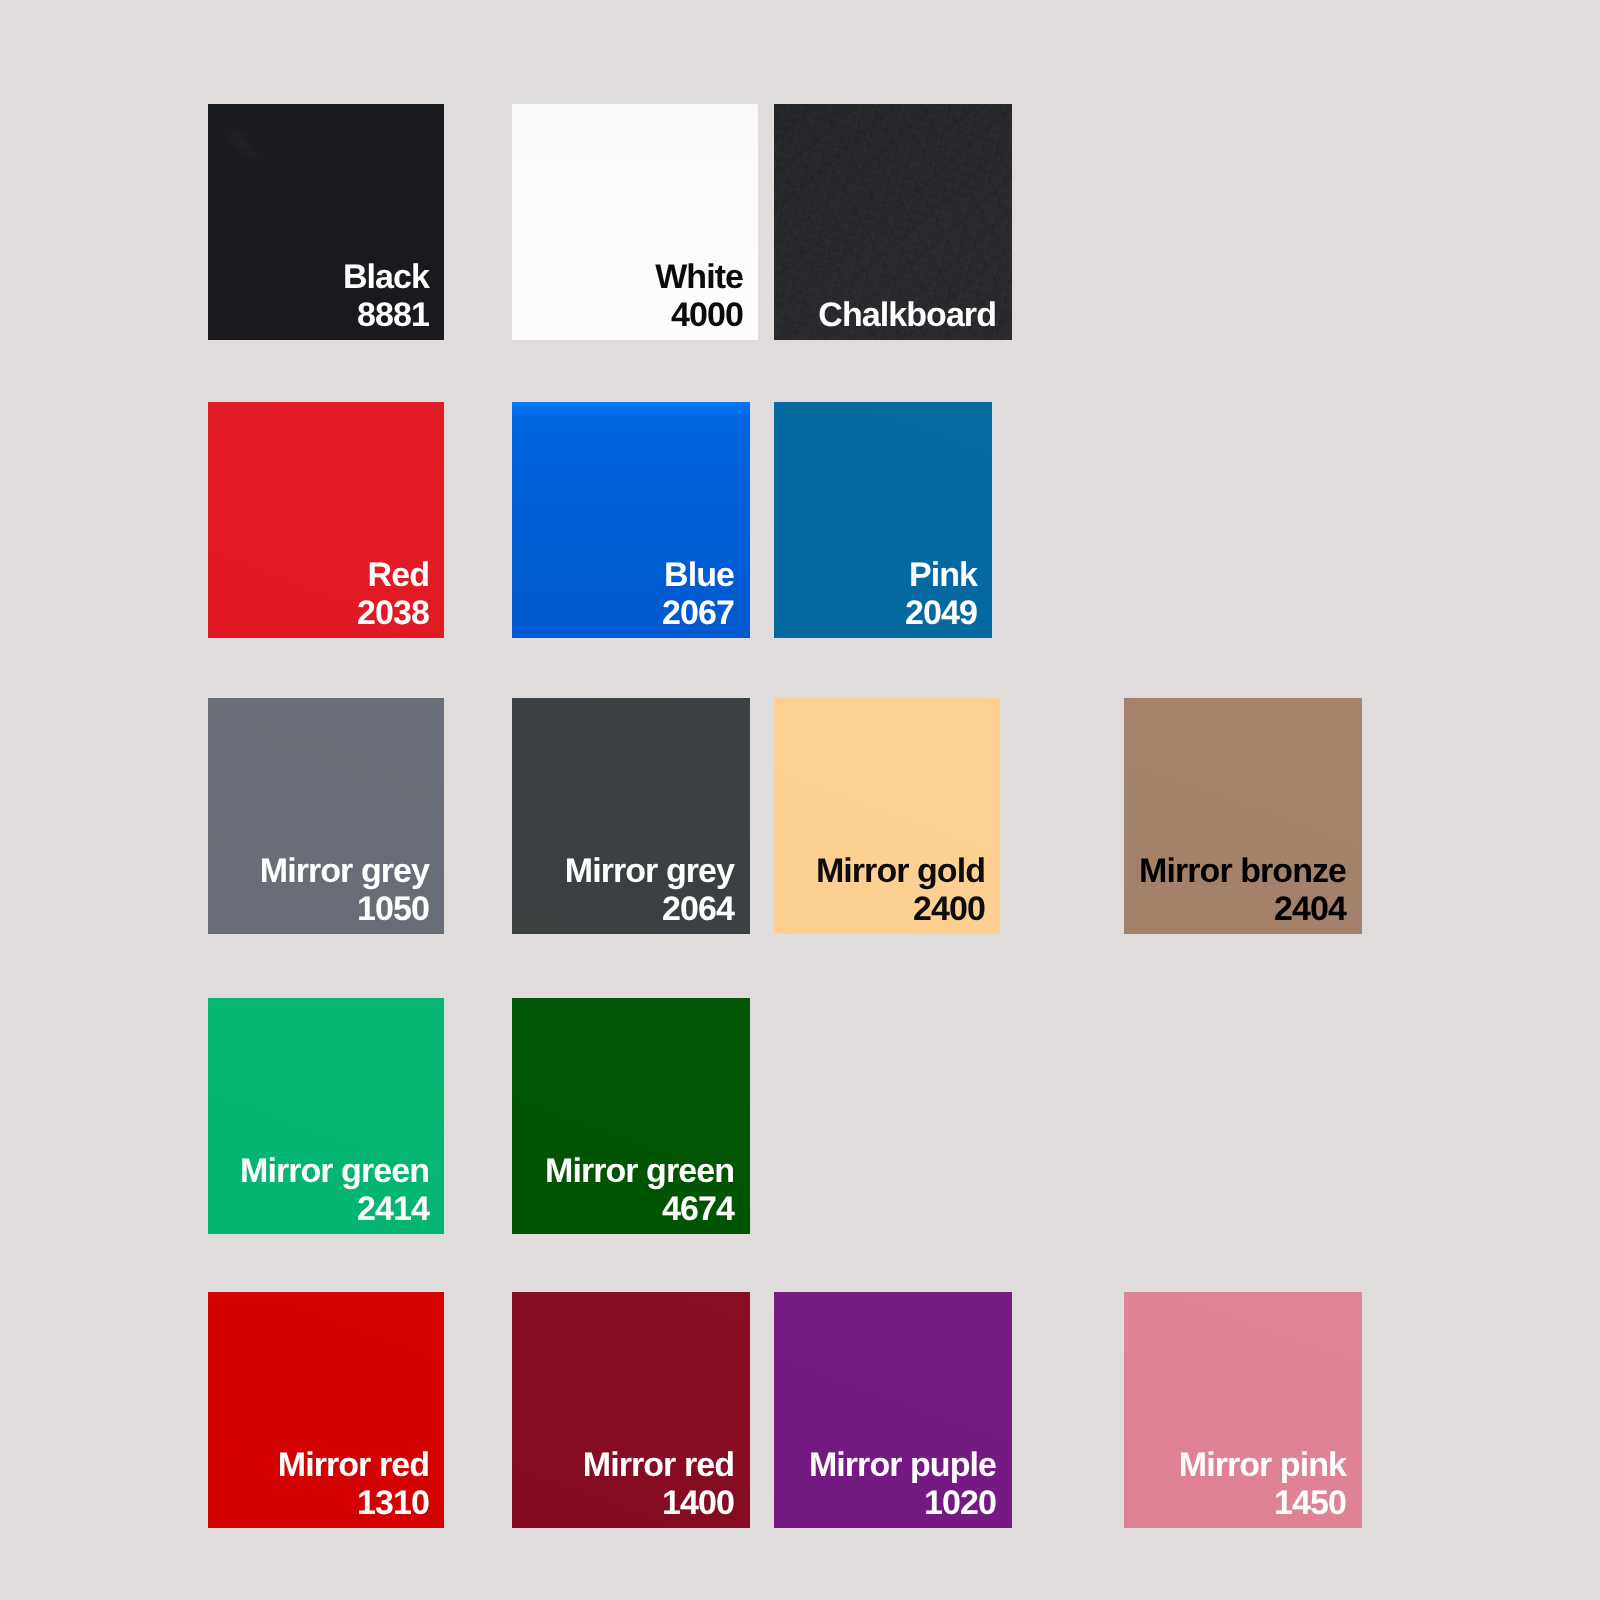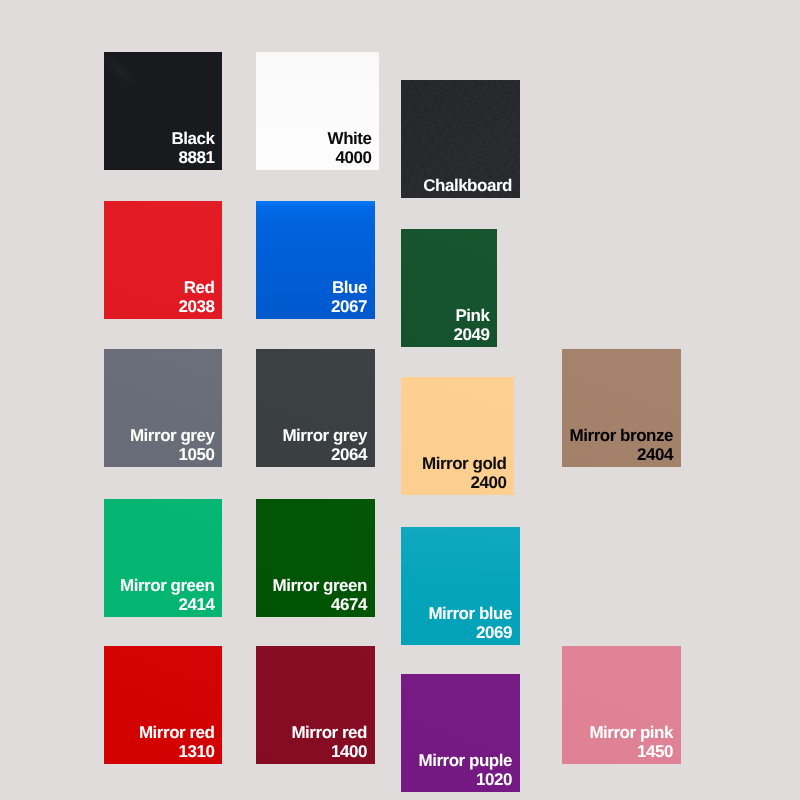--- a/index.html
+++ b/index.html
@@ -12,21 +12,21 @@
     text-rendering:geometricPrecision;
   }
   #swatch-grid{position:absolute;left:0;top:0;width:800px;height:800px;}
   .swatch{
     position:absolute;
     width:118.5px;height:118px;
     box-sizing:border-box;
     overflow:hidden;
   }
   
-  .c1{left:103.5px;}  .c2{left:256px;}  .c3{left:401px;margin-top:28px;}  .c4{left:562px;}
+  .c1{left:103.5px;}  .c2{left:256px;}  .c3{left:387px;}  .c4{left:562px;}
   
   .r1{top:51.5px;}  .r2{top:200.5px;}  .r3{top:349px;}  .r4{top:499px;}  .r5{top:645.5px;}
 
   .sheen{position:absolute;left:0;top:0;right:0;bottom:0;pointer-events:none;}
   .gloss{position:absolute;pointer-events:none;}
   .noise{position:absolute;left:0;top:0;width:100%;height:100%;pointer-events:none;mix-blend-mode:overlay;opacity:0.5;
     background-image:
       repeating-linear-gradient(17deg,  rgba(255,255,255,0.10) 0 1px, rgba(0,0,0,0.10) 1px 2px, rgba(255,255,255,0) 2px 5px),
       repeating-linear-gradient(103deg, rgba(255,255,255,0.10) 0 1px, rgba(0,0,0,0.10) 1px 2px, rgba(255,255,255,0) 2px 7px),
       repeating-linear-gradient(61deg,  rgba(0,0,0,0.08) 0 2px, rgba(255,255,255,0.08) 2px 3px, rgba(255,255,255,0) 3px 11px),
@@ -84,21 +84,21 @@
   </div>
 
   <div class="swatch r2 c2" style="width: 118.5px; height: 118px; background: rgb(0, 94, 214);">
     <div class="sheen" style="background: linear-gradient(rgb(4, 121, 249) 0%, rgb(0, 104, 228) 6%, rgb(0, 98, 221) 20%, rgb(0, 95, 216) 45%, rgb(0, 92, 210) 75%, rgb(0, 89, 205) 100%);"></div>
     <div class="labels" style="color: rgb(255, 255, 255);">
       <span class="swatch-name">Blue</span>
       <span class="swatch-code">2067</span>
     </div>
   </div>
 
-  <div class="swatch r2 c3" style="width: 96px; height: 118px; background: #14532d;">
+  <div class="swatch r2 c3" style="width: 109px; height: 118px; background: #0369a1;">
     <div class="sheen" style="background: linear-gradient(200deg, rgba(255, 255, 255, 0.01) 0%, rgba(0, 0, 0, 0.008) 100%);"></div>
     <div class="labels" style="color: rgb(255, 255, 255);">
       <span class="swatch-name">Pink</span>
       <span class="swatch-code">2049</span>
     </div>
   </div>
 
   <div class="swatch r3 c1" style="width: 118.5px; height: 118px; background: rgb(104, 109, 119);">
     <div class="sheen" style="background: linear-gradient(200deg, rgba(255, 255, 255, 0.01) 0%, rgba(0, 0, 0, 0.008) 100%);"></div>
     <div class="labels" style="color: rgb(255, 255, 255);">
@@ -140,27 +140,20 @@
   </div>
 
   <div class="swatch r4 c2" style="width: 118.5px; height: 118px; background: rgb(0, 84, 2);">
     <div class="sheen" style="background: linear-gradient(200deg, rgba(255, 255, 255, 0.01) 0%, rgba(0, 0, 0, 0.008) 100%);"></div>
     <div class="labels" style="color: rgb(255, 255, 255);">
       <span class="swatch-name">Mirror green</span>
       <span class="swatch-code">4674</span>
     </div>
   </div>
 
-  <div class="swatch r4 c3" style="width: 118.5px; height: 118px; background: rgb(4, 164, 187);">
-    <div class="sheen" style="background: linear-gradient(183deg, rgba(255, 255, 255, 0.05) 0%, rgba(255, 255, 255, 0) 55%, rgba(0, 0, 0, 0.016) 100%);"></div>
-    <div class="labels" style="color: rgb(255, 255, 255);">
-      <span class="swatch-name">Mirror blue</span>
-      <span class="swatch-code">2069</span>
-    </div>
-  </div>
 
   <div class="swatch r5 c1" style="width: 118.5px; height: 118px; background: rgb(212, 1, 1);">
     <div class="sheen" style="background: linear-gradient(200deg, rgba(255, 255, 255, 0.01) 0%, rgba(0, 0, 0, 0.008) 100%);"></div>
     <div class="labels" style="color: rgb(255, 255, 255);">
       <span class="swatch-name">Mirror red</span>
       <span class="swatch-code">1310</span>
     </div>
   </div>
 
   <div class="swatch r5 c2" style="width: 118.5px; height: 118px; background: rgb(134, 11, 34);">

